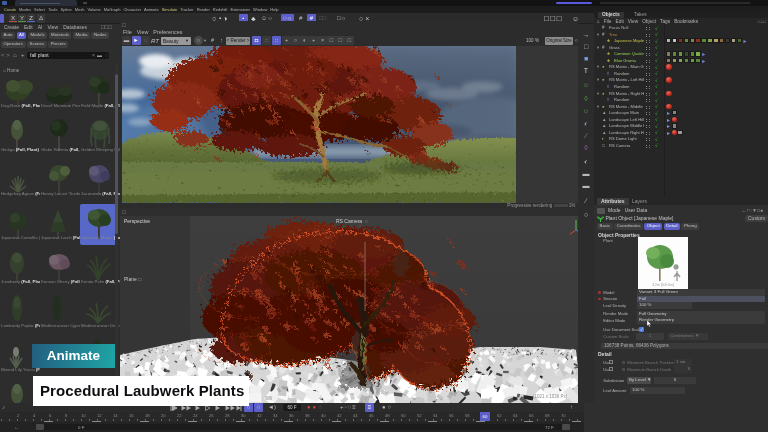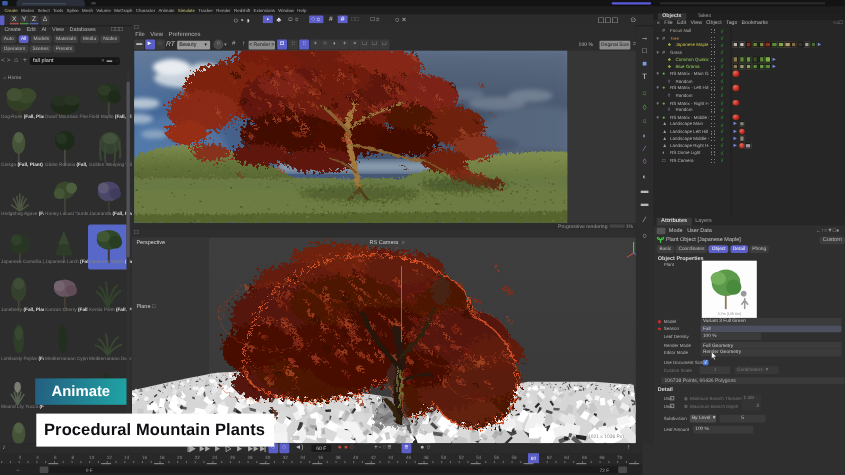--- a/index.html
+++ b/index.html
@@ -2661,13 +2661,13 @@
       <span class="abs" style="left:36px;top:2px;width:534px;height:6px;background:#1b1b1b;border-radius:2px"></span>
       <span class="abs" style="left:78px;top:2.5px;color:#aaa;font-size:4.4px">0 F</span>
       <span class="abs" style="left:545px;top:2.5px;color:#aaa;font-size:4.4px">72 F</span>
       <span class="abs" style="left:36px;top:2px;width:8px;height:6px;background:#4a4a4a;border-radius:1px"></span>
       <span class="abs" style="left:562px;top:2px;width:8px;height:6px;background:#4a4a4a;border-radius:1px"></span>
     </div>
 </div>
 <div class="abs" style="left:584px;top:403px;width:184px;height:29px;background:#2f2f2f"></div>
 
 <div class="abs" style="left:32px;top:344px;width:83px;height:24px;background:linear-gradient(100deg,#235e80,#1fa5a5);color:#fff;font-weight:bold;font-size:13.5px;line-height:24px;text-align:center">Animate</div>
-<div class="abs" style="left:33px;top:376px;width:216px;height:30px;background:#fff;color:#0d0d12;font-weight:bold;font-size:15px;line-height:30px;letter-spacing:0.1px;white-space:nowrap"><span style="margin-left:7px">Procedural Mountain Plants</span></div>
+<div class="abs" style="left:33px;top:376px;width:216px;height:30px;background:#fff;color:#0d0d12;font-weight:bold;font-size:15px;line-height:30px;letter-spacing:0.1px;white-space:nowrap"><span style="margin-left:7px">Procedural Laubwerk Plants</span></div>
 
 </body></html>

